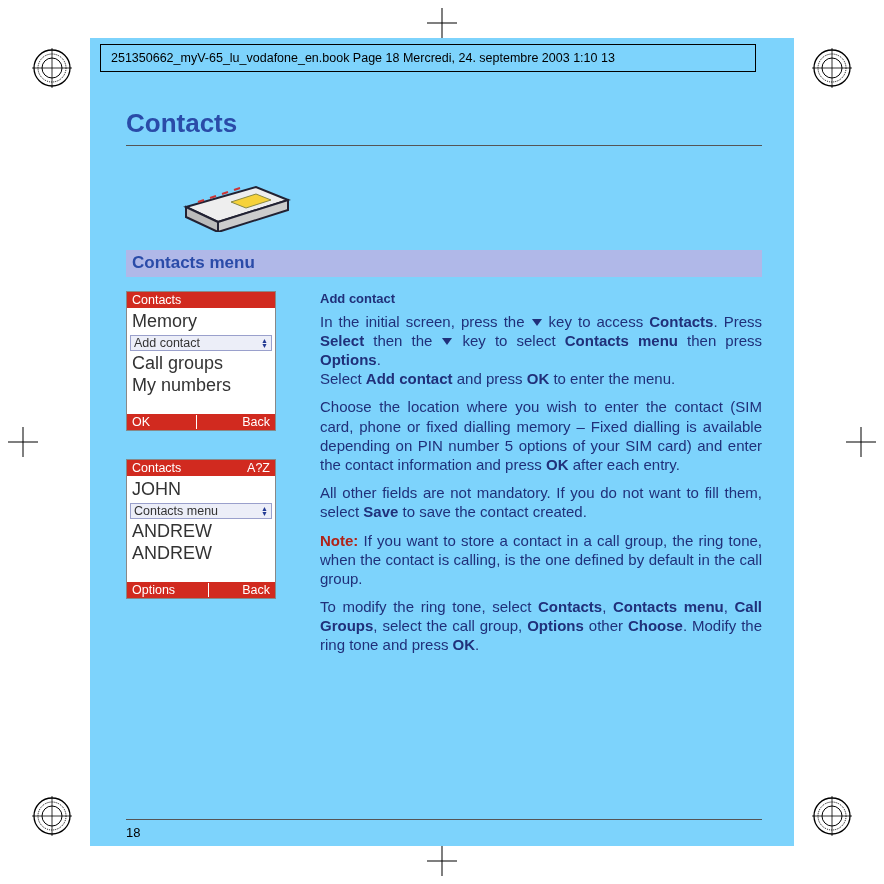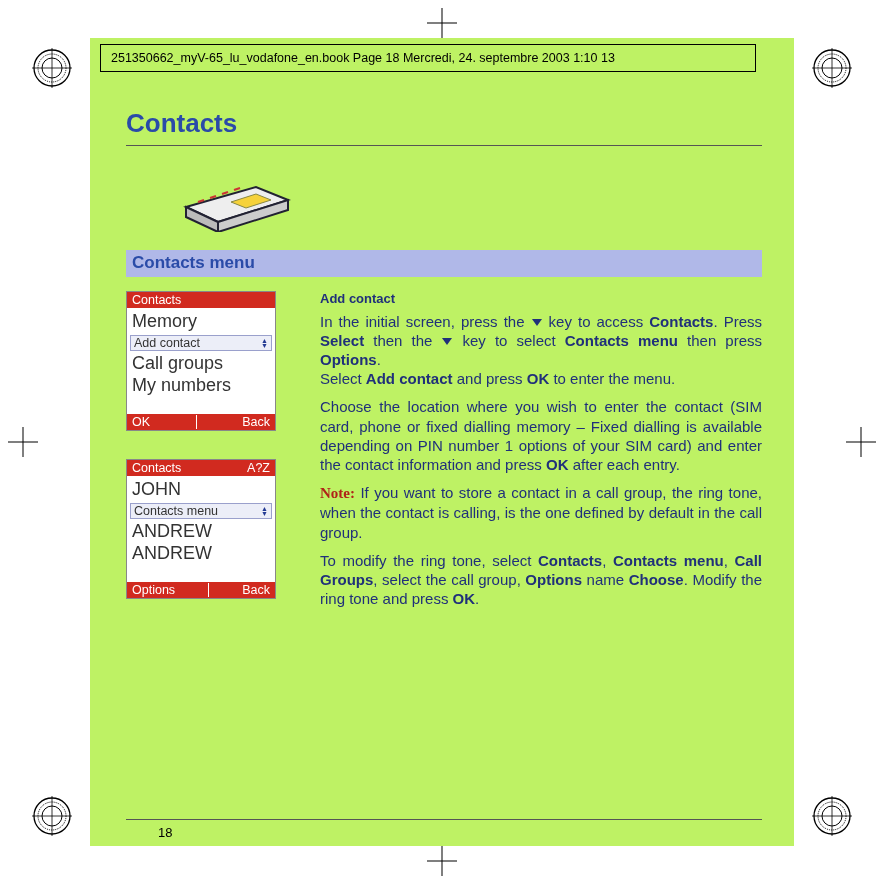--- a/index.html
+++ b/index.html
@@ -24,21 +24,21 @@
   .crosshair::after  { top:50%; left:0; height:1px; width:100%; transform:translateY(-0.5px);}
   .ch-top   { top: 8px; left: 50%; transform: translateX(-50%);}
   .ch-bot   { bottom: 8px; left: 50%; transform: translateX(-50%);}
   .ch-left  { top: 50%; left: 8px; transform: translateY(-50%);}
   .ch-right { top: 50%; right: 8px; transform: translateY(-50%);}
 
   
   .page-frame {
     position: absolute;
     top: 38px; left: 90px; right: 90px; bottom: 38px;
-    background: #bef264;
+    background: #7dd3fc;
   }
 
   
   .header-box {
     position: absolute;
     top: 6px; left: 10px; right: 38px;
     border: 1px solid #000;
     padding: 6px 10px;
     font-size: 12.5px;
     color: #000;
@@ -112,29 +112,28 @@
     padding:0 3px;
     margin: 2px -2px;
     font-size:12.5px;
   }
   .spin { display:flex; flex-direction:column; line-height:5px; font-size:7px; color:#233a93; }
 
   
   .right-col p { font-size: 15px; color: #20307a; line-height: 1.28; text-align: justify; margin-bottom: 9px;}
   .right-col p b { font-weight: bold; }
   .right-col .subhead { font-weight: bold; color:#20307a; font-size:13px; margin-bottom:4px; }
-  .note-label { color:#b02318; font-weight: bold; font-family: Liberation Serif, serif; }
+  .note-label { color:#b02318; font-weight: bold; }
   .down-tri { display:inline-block; width:0; height:0; border-left:5px solid transparent; border-right:5px solid transparent; border-top:7px solid #20307a; vertical-align:middle; margin:0 1px 1px 1px;}
 
   .page-number {
     position: absolute;
     bottom: 6px; left: 36px;
     font-size: 13px;
     color: #000;
-    margin-left: 32px;
   }
   .page-rule {
     position: absolute;
     bottom: 26px; left: 36px; right: 32px;
     height: 1px; background: #555;
   }
 </style>
 </head>
 <body>
 
@@ -281,31 +280,34 @@
 
       <div class="right-col">
         <p class="subhead">Add contact</p>
 
         <p>
           <span>In the initial screen, press the </span><span class="down-tri"></span><span> key to access </span><b>Contacts</b><span>. Press </span><b>Select</b><span> then the  </span><span class="down-tri"></span><span> key to select </span><b>Contacts menu</b><span> then press </span><b>Options</b><span>.</span><br>
           <span>Select </span><b>Add contact</b><span> and press </span><b>OK</b><span> to enter the menu.</span>
         </p>
 
         <p>
-          <span>Choose the location where you wish to enter the contact (SIM card, phone or fixed dialling memory – Fixed dialling is available depending on PIN number 1 options of your SIM card) and enter the contact information and  press </span><b>OK</b><span> after each entry.</span>
-        </p>
-
-
+          <span>Choose the location where you wish to enter the contact (SIM card, phone or fixed dialling memory – Fixed dialling is available depending on PIN number 5 options of your SIM card) and enter the contact information and  press </span><b>OK</b><span> after each entry.</span>
+        </p>
+
+
+        <p>
+          <span>All other fields are not mandatory. If you do not want to fill them, select </span><b>Save</b><span> to save the contact created.</span>
+        </p>
 
         <p>
           <span class="note-label">Note:</span><span> If you want to store a contact in a call group, the ring tone, when the contact is calling, is the one defined by default in the call group.</span>
         </p>
 
         <p>
-          <span>To modify the ring tone, select </span><b>Contacts</b><span>, </span><b>Contacts menu</b><span>, </span><b>Call Groups</b><span>, select the call group, </span><b>Options</b><span> name </span><b>Choose</b><span>. Modify the ring tone and press </span><b>OK</b><span>.</span>
+          <span>To modify the ring tone, select </span><b>Contacts</b><span>, </span><b>Contacts menu</b><span>, </span><b>Call Groups</b><span>, select the call group, </span><b>Options</b><span> other </span><b>Choose</b><span>. Modify the ring tone and press </span><b>OK</b><span>.</span>
         </p>
       </div>
     </div>
 
   </div>
 
   <div class="page-rule"></div>
   <div class="page-number">18</div>
 </div>
 

